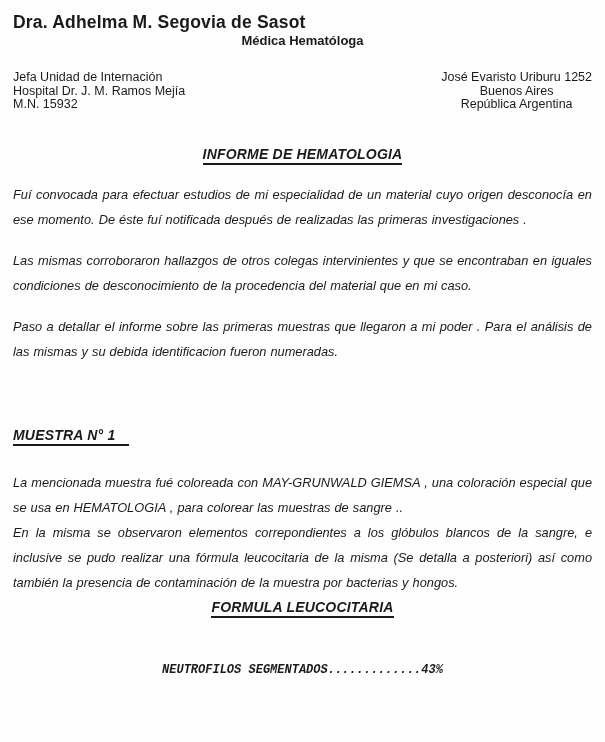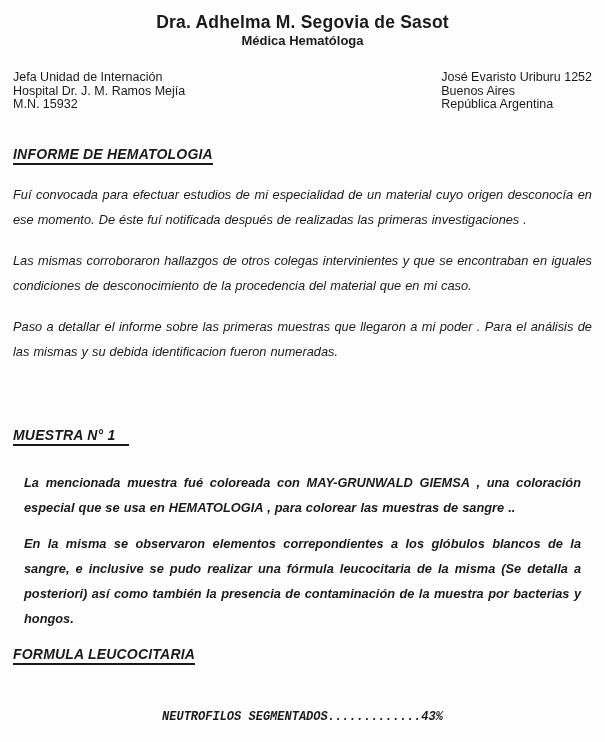--- a/index.html
+++ b/index.html
@@ -13,43 +13,43 @@
     height: 742px;
     box-sizing: border-box;
     background: #fefefe;
     color: #1a1a1a;
     padding: 12px 13px 0 13px;
     overflow: hidden;
     font-family: "Liberation Sans", "DejaVu Sans", sans-serif;
   }
   
   .doc-title {
-    text-align: center;
+    text-align: left;
     font-weight: 700;
     font-size: 17.5px;
     line-height: 21px;
     letter-spacing: 0.2px;
   }
   .doc-subtitle {
     text-align: center;
     font-size: 13px;
     line-height: 15px;
     font-weight: bold;
   }
   .info-row {
     display: flex;
     justify-content: space-between;
     margin-top: 23px;
     font-size: 12.5px;
     line-height: 13.5px;
   }
-  .info-right { text-align: left; }
+  .info-right { text-align: center; }
   .info-line { white-space: nowrap; }
   
-  .center-line { }
+  .center-line { text-align: center; }
   .report-title-wrap { margin-top: 33px; }
   .underlined-heading {
     display: inline-block;
     font-style: italic;
     font-weight: 700;
     font-size: 14px;
     line-height: 16px;
     letter-spacing: 0.2px;
     border-bottom: 2px solid #1a1a1a;
     padding-bottom: 1px;
@@ -64,24 +64,23 @@
     line-height: 25px;
     margin-top: 17px;
   }
   .para {
     margin: 16px 0 11px 0;
     text-align: justify;
     word-spacing: 0.5px;
   }
   .sample-paras { margin-top: 22px; }
   .sample-para {
-    margin: 11px;
+    margin: 0;
     text-align: justify;
     word-spacing: 0.5px;
-    font-weight: bold;
   }
   
   .formula-block {
     margin: 13px auto 0 auto;
     width: fit-content;
     font-family: "Liberation Mono", "DejaVu Sans Mono", monospace;
     font-weight: 700;
     font-style: italic;
     font-size: 12px;
     line-height: 15px;

